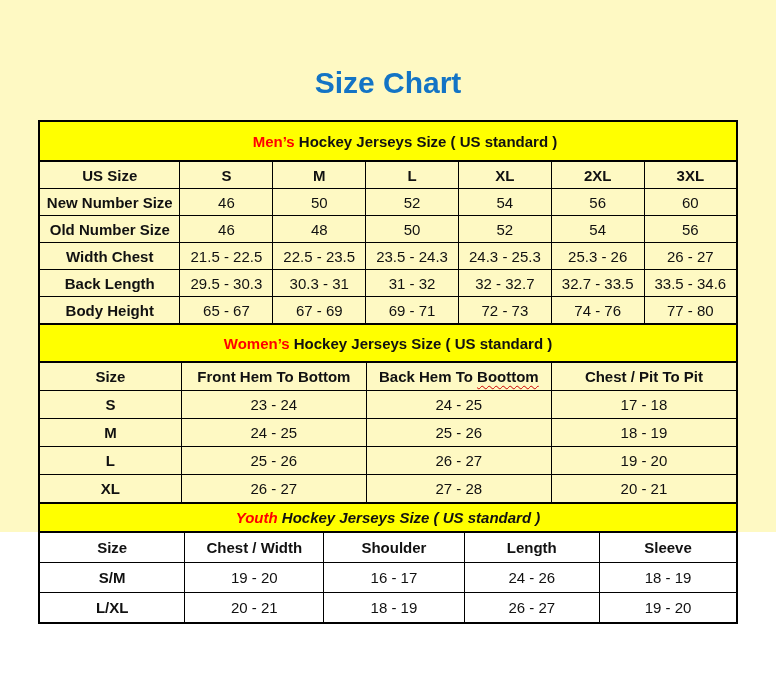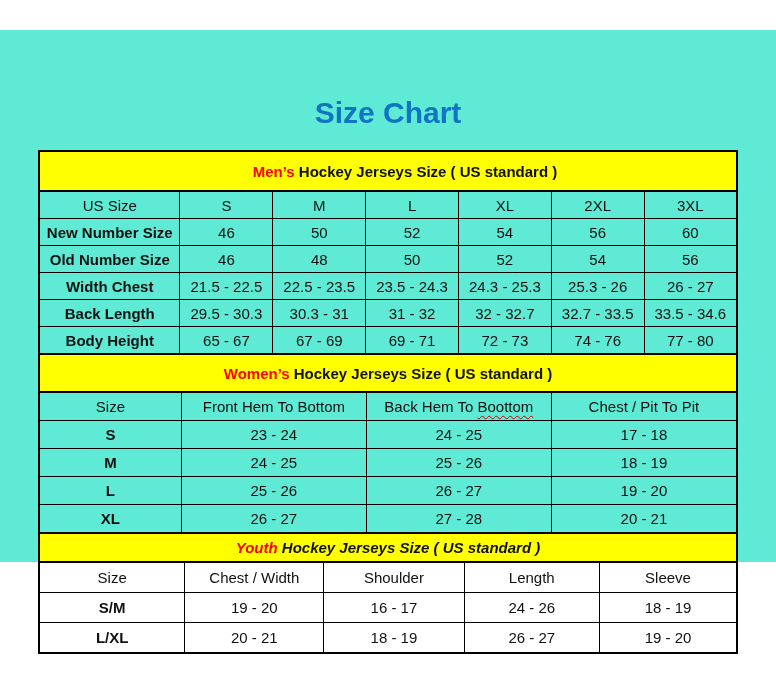--- a/index.html
+++ b/index.html
@@ -9,22 +9,21 @@
     width: 776px;
     height: 692px;
     overflow: hidden;
     font-family: "Liberation Sans", sans-serif;
     color: #111111;
   }
   .page {
     position: relative;
     width: 776px;
     height: 532px;
-    background: #5eead4;
-    margin-top: 30px;
+    background: #fef9c3;
   }
   .title {
     position: absolute;
     top: 66px;
     left: 0;
     width: 100%;
     text-align: center;
     font-size: 30px;
     font-weight: bold;
     letter-spacing: 0px;
@@ -57,21 +56,21 @@
   .band {
     background: var(--band-yellow, #ffff00);
     font-weight: bold;
     font-size: 17px;
     border-bottom: 2px solid #000000 !important;
   }
   .mens .band   { height: 38px; padding-left: 36px; }
   .womens .band { height: 36px; }
   .youth .band  { height: 27px; font-style: italic; }
   .accent { color: var(--accent-red, #ff0000); }
-  .colhead { font-weight: normal; }
+  .colhead { font-weight: bold; }
   .mens th.colhead,  .mens td   { height: 26px; }
   .womens th.colhead,.womens td { height: 27px; }
   .youth th.colhead, .youth td  { height: 29px; }
   td.lbl  { font-weight: bold; }
   td.lblb { font-weight: bold; }
   .squiggle {
     text-decoration: underline;
     text-decoration-style: wavy;
     text-decoration-color: var(--spellcheck-red, #cc0000);
     text-decoration-thickness: 1px;

